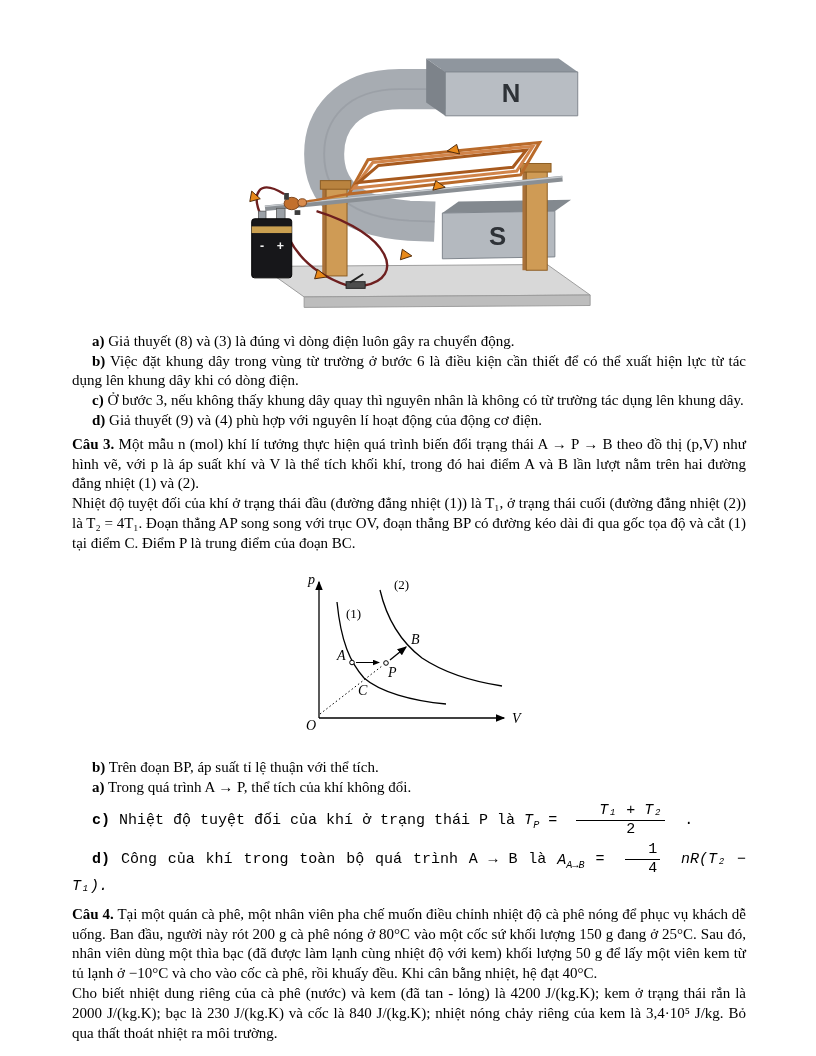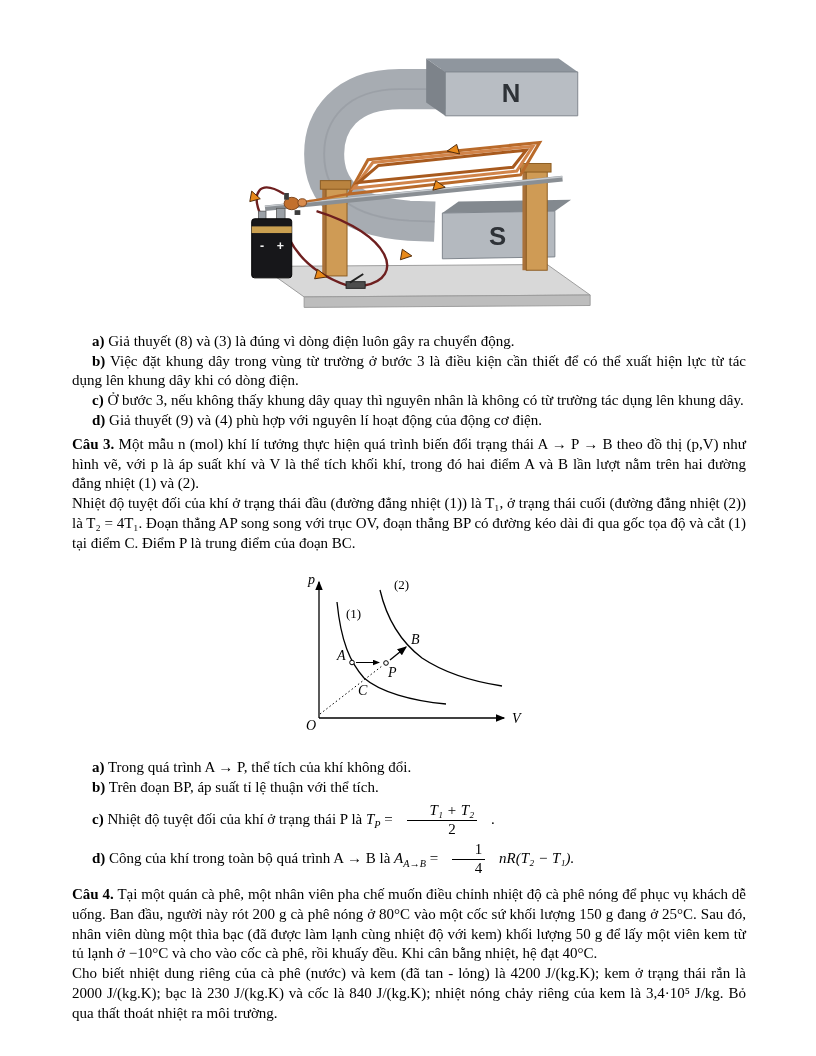--- a/index.html
+++ b/index.html
@@ -21,21 +21,21 @@
   .olabel { font-weight:bold; }
   .qlabel { font-weight:bold; }
 
   .mi { font-style:italic; }
   sub { font-size:0.68em; }
 
   .frac { display:inline-block; vertical-align:middle; text-align:center; line-height:1.05; margin:0 10px; }
   .frac .fnum { display:block; border-bottom:1px solid #000; padding:0 3px 1px 3px; }
   .frac .fden { display:block; padding-top:1px; }
 
-  .formula-line { margin:5px 0; }
+  .formula-line { margin:5px 0;font-family:Liberation Mono, monospace; }
   .q2-block { margin-bottom:4px; }
   .q3-head { margin-top:2px; }
   .q4-block { margin-top:8px; }
 
   svg text { font-family:"Liberation Serif", serif; }
   .poletext { font-family:"Liberation Sans", sans-serif; font-weight:600; fill:#2e3237; }
   .batttext { font-family:"Liberation Sans", sans-serif; font-weight:700; fill:#f2f2f2; }
   .mathlab  { font-style:italic; font-size:14px; fill:#000; }
   .curvelab { font-size:13px; fill:#000; }
 </style>
@@ -117,21 +117,21 @@
         <polygon points="116,261 129,259 119,251"></polygon>
         <polygon points="206,241 218,237 208,230"></polygon>
         <polygon points="240,168 253,165 243,158"></polygon>
         <polygon points="268,130 255,127 265,120"></polygon>
       </g>
     </svg>
   </figure>
 
   <div class="q2-block">
     <p class="opt"><b class="olabel">a)</b> <span>Giả thuyết (8) và (3) là đúng vì dòng điện luôn gây ra chuyển động.</span></p>
-    <p class="opt"><b class="olabel">b)</b> <span>Việc đặt khung dây trong vùng từ trường ở bước 3 là điều kiện cần thiết để có thể xuất hiện lực từ tác dụng lên khung dây khi có dòng điện.</span></p>
+    <p class="opt"><b class="olabel">b)</b> <span>Việc đặt khung dây trong vùng từ trường ở bước 6 là điều kiện cần thiết để có thể xuất hiện lực từ tác dụng lên khung dây khi có dòng điện.</span></p>
     <p class="opt"><b class="olabel">c)</b> <span>Ở bước 3, nếu không thấy khung dây quay thì nguyên nhân là không có từ trường tác dụng lên khung dây.</span></p>
     <p class="opt"><b class="olabel">d)</b> <span>Giả thuyết (9) và (4) phù hợp với nguyên lí hoạt động của động cơ điện.</span></p>
   </div>
 
   <div>
     <p class="para q3-head"><b class="qlabel">Câu 3.</b> <span>Một mẫu n (mol) khí lí tưởng thực hiện quá trình biến đổi trạng thái A → P → B theo đồ thị (p,V) như hình vẽ, với p là áp suất khí và V là thể tích khối khí, trong đó hai điểm A và B lần lượt nằm trên hai đường đẳng nhiệt (1) và (2).</span></p>
     <p class="para"><span>Nhiệt độ tuyệt đối của khí ở trạng thái đầu (đường đẳng nhiệt (1)) là T₁, ở trạng thái cuối (đường đẳng nhiệt (2)) là T₂ = 4T₁. Đoạn thẳng AP song song với trục OV, đoạn thẳng BP có đường kéo dài đi qua gốc tọa độ và cắt (1) tại điểm C. Điểm P là trung điểm của đoạn BC.</span></p>
 
     <figure class="fig-pv">
       <svg viewBox="0 0 250 185" width="250" height="185">
@@ -163,22 +163,22 @@
         <text class="mathlab" x="22" y="170">O</text>
         <text class="curvelab" x="62" y="58">(1)</text>
         <text class="curvelab" x="110" y="29">(2)</text>
         <text class="mathlab" x="53" y="100">A</text>
         <text class="mathlab" x="127" y="84">B</text>
         <text class="mathlab" x="104" y="117">P</text>
         <text class="mathlab" x="74" y="135">C</text>
       </svg>
     </figure>
 
+    <p class="opt"><b class="olabel">b)</b> <span>Trên đoạn BP, áp suất tỉ lệ thuận với thể tích.</span></p>
     <p class="opt"><b class="olabel">a)</b> <span>Trong quá trình A → P, thể tích của khí không đổi.</span></p>
-    <p class="opt"><b class="olabel">b)</b> <span>Trên đoạn BP, áp suất tỉ lệ thuận với thể tích.</span></p>
     <p class="opt formula-line">
       <b class="olabel">c)</b>
       <span>Nhiệt độ tuyệt đối của khí ở trạng thái P là </span><span class="mi"><span>T</span><sub>P</sub></span><span> = </span><span class="frac"><span class="fnum mi">T₁ + T₂</span><span class="fden">2</span></span><span> .</span>
     </p>
     <p class="opt formula-line">
       <b class="olabel">d)</b>
       <span>Công của khí trong toàn bộ quá trình A → B là </span><span class="mi"><span>A</span><sub>A→B</sub></span><span> = </span><span class="frac"><span class="fnum">1</span><span class="fden">4</span></span><span class="mi"> nR(T₂ − T₁).</span>
     </p>
   </div>
 

